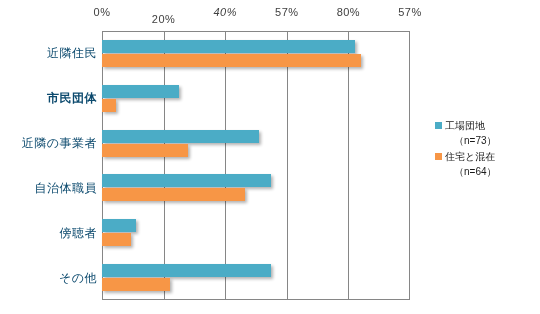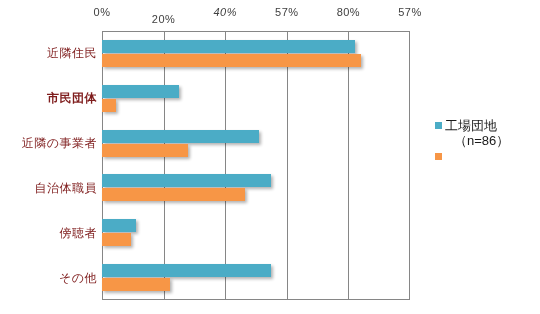--- a/index.html
+++ b/index.html
@@ -37,42 +37,42 @@
     position:absolute;top:0;bottom:0;
     width:1px;background:#868686;
   }
 
   
   .cat-label{
     position:absolute;
     right:443px;           
     text-align:center;
     font-size:12px;
-    color:#7f1d1d;
+    color:#0c4a6e;
     white-space:nowrap;
     transform:translateY(-50%);
     letter-spacing:0.5px;
   }
 
   
   .bar{
     position:absolute;
     left:0;
     height:13px;
     box-shadow:2px 2px 3px rgba(0,0,0,0.30);
   }
   .bar.s0{background:#4BACC6;}
   .bar.s1{background:#F79646;}
 
   
   .legend{
     position:absolute;
     left:435px;top:118px;
     width:105px;
-    font-size:13px;
+    font-size:10px;
     color:#1a1a1a;
     line-height:15px;
   }
   .legend-row{display:flex;align-items:flex-start;margin-bottom:1px;}
   .legend-swatch{
     width:7px;height:7px;
     margin-top:4px;margin-right:3px;
     flex:0 0 auto;
   }
   .legend-swatch.s0{background:#4BACC6;}
@@ -124,20 +124,21 @@
       <div class="bar s1" title="自治体職員 / 住宅と混在（n=64）: 46.5%" style="background: rgb(247, 150, 70); left: 102px; top: 188.417px; width: 143.22px;"></div>
       <div class="bar s0" title="傍聴者 / 工場団地（n=73）: 11%" style="background: rgb(75, 172, 198); left: 102px; top: 219.25px; width: 33.88px;"></div>
       <div class="bar s1" title="傍聴者 / 住宅と混在（n=64）: 9.5%" style="background: rgb(247, 150, 70); left: 102px; top: 233.25px; width: 29.26px;"></div>
       <div class="bar s0" title="その他 / 工場団地（n=73）: 55%" style="background: rgb(75, 172, 198); left: 102px; top: 264.083px; width: 169.4px;"></div>
       <div class="bar s1" title="その他 / 住宅と混在（n=64）: 22%" style="background: rgb(247, 150, 70); left: 102px; top: 278.083px; width: 67.76px;"></div>
     </div>
 
   <div class="legend">
       <div class="legend-row">
         <span class="legend-swatch s0" style="background: rgb(75, 172, 198);"></span>
-        <span><span class="legend-text">工場団地</span><span class="legend-sub">（n=86）</span></span>
+        <span><span class="legend-text">工場団地</span><span class="legend-sub">（n=73）</span></span>
       </div>
       <div class="legend-row">
         <span class="legend-swatch s1" style="background: rgb(247, 150, 70);"></span>
+        <span><span class="legend-text">住宅と混在</span><span class="legend-sub">（n=64）</span></span>
       </div>
     </div>
 
 </div>
 
 </body></html>

